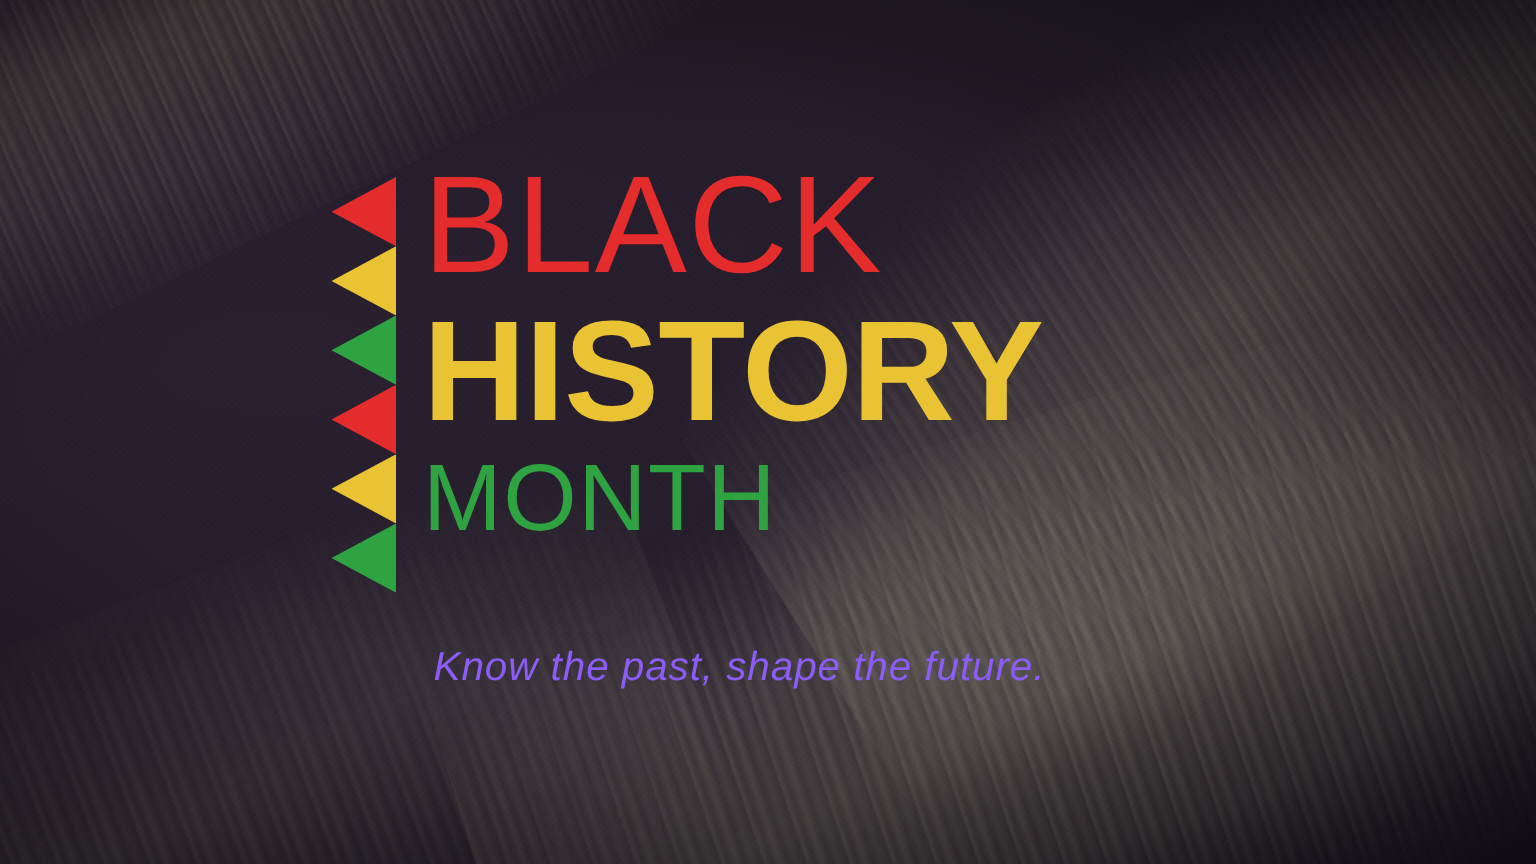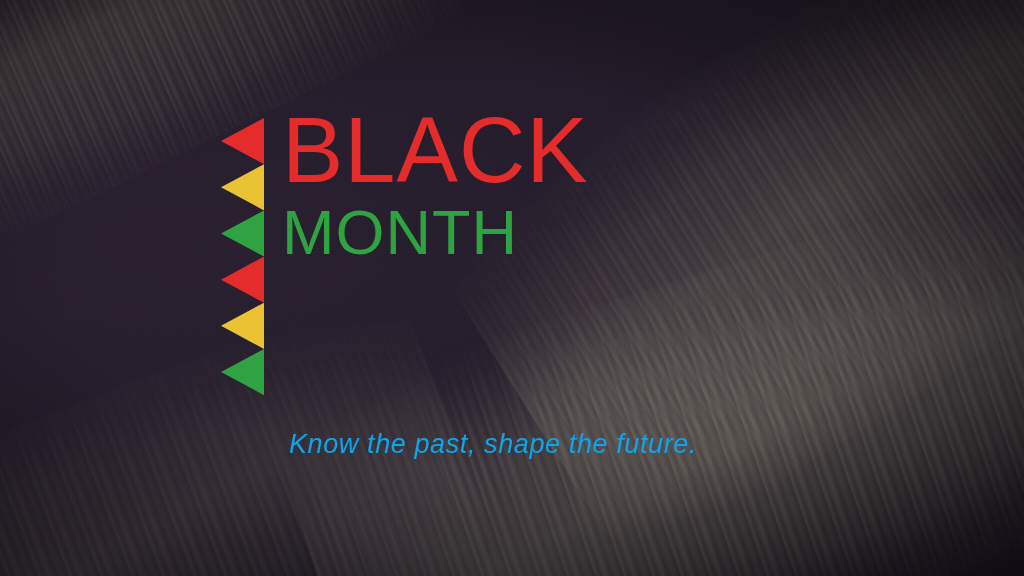--- a/index.html
+++ b/index.html
@@ -239,19 +239,20 @@
         <div class="chevron" style="background: rgb(228, 44, 44);"></div>
         <div class="chevron" style="background: rgb(233, 195, 52);"></div>
         <div class="chevron" style="background: rgb(47, 163, 66);"></div>
         <div class="chevron" style="background: rgb(228, 44, 44);"></div>
         <div class="chevron" style="background: rgb(233, 195, 52);"></div>
         <div class="chevron" style="background: rgb(47, 163, 66);"></div>
       </div>
 
     <div class="titles">
       <div class="line line-black" style="color: rgb(228, 44, 44);">BLACK</div>
+      <div class="line line-history" style="color: rgb(233, 195, 52);">HISTORY</div>
       <div class="line line-month" style="color: rgb(47, 163, 66);">MONTH</div>
     </div>
 
-    <div class="tagline" style="color: #0ea5e9;">Know the past, shape the future.</div>
+    <div class="tagline" style="color: #8b5cf6;">Know the past, shape the future.</div>
 
   </div>
 </div>
 
 </body></html>

